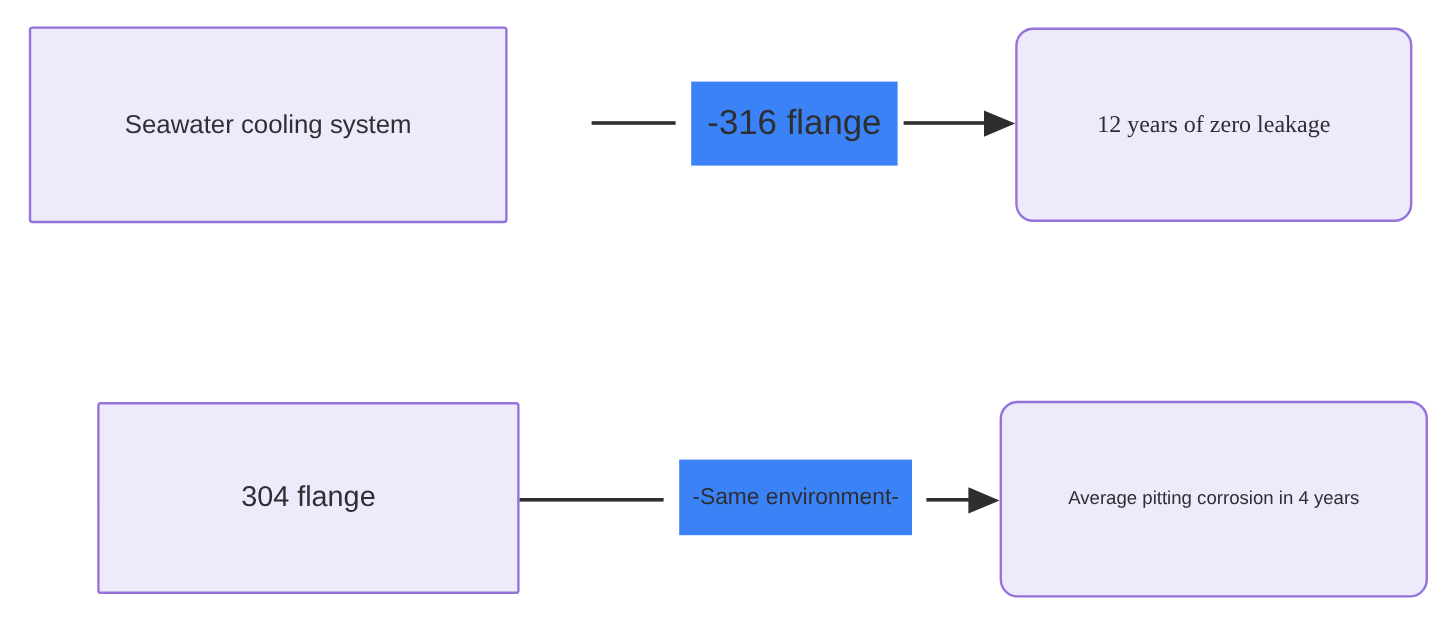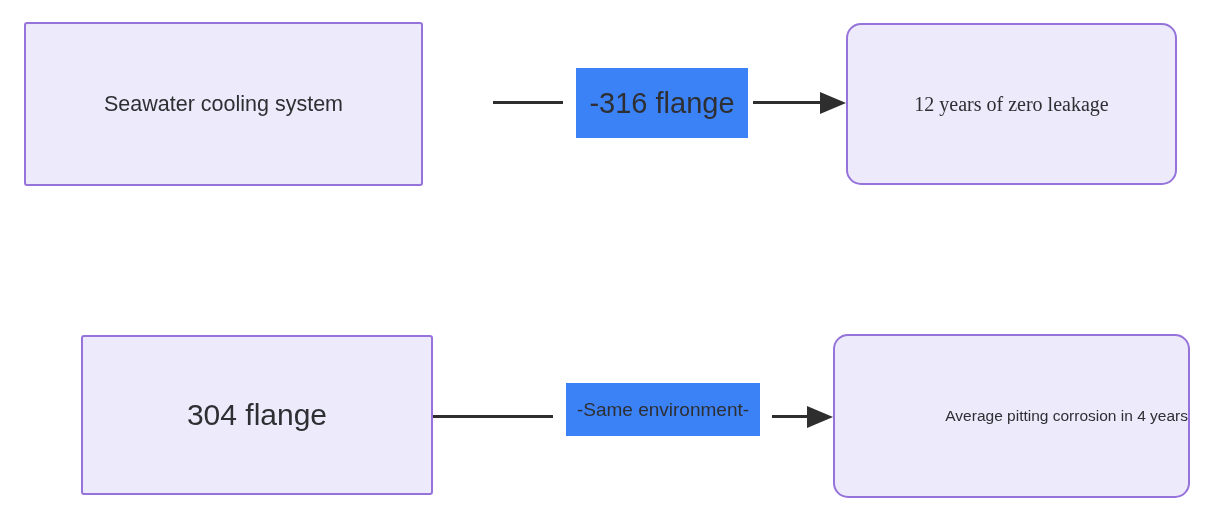--- a/index.html
+++ b/index.html
@@ -56,26 +56,26 @@
 
   
   #node-seawater { left: 24px;  top: 22px;  width: 399px; height: 164px; font-size: 21.5px; }
   #edge1-seg1    { left: 493px; top: 101px; width: 70px; }
   #edge1-label   { left: 576px; top: 68px;  width: 172px; height: 70px; font-size: 29px; }
   #edge1-seg2    { left: 753px; top: 101px; width: 67px; }
   #edge1-arrow   { left: 820px; top: 92px;  }
   #node-leakage  { left: 846px; top: 23px;  width: 331px; height: 162px; font-size: 20px; font-family: Liberation Serif, serif; }
 
   
-  #node-304       { left: 81px;  top: 335px; width: 352px; height: 160px; font-size: 30px; }
+  #node-304       { left: 81px;  top: 335px; width: 352px; height: 160px; font-size: 24px; }
   #edge2-seg1     { left: 433px; top: 415px; width: 120px; }
-  #edge2-label    { left: 566px; top: 383px; width: 194px; height: 53px; font-size: 19px; }
+  #edge2-label    { left: 566px; top: 383px; width: 194px; height: 63px; font-size: 19px; }
   #edge2-seg2     { left: 772px; top: 415px; width: 36px; }
   #edge2-arrow    { left: 807px; top: 406px; }
-  #node-corrosion { left: 833px; top: 334px; width: 357px; height: 164px; font-size: 15.5px; justify-content: flex-end; }
+  #node-corrosion { left: 833px; top: 334px; width: 357px; height: 164px; font-size: 15.5px; }
 </style>
 </head>
 <body>
 
 <div class="canvas">
 
   <div class="node rect" id="node-seawater">
     <span>Seawater cooling system</span>
   </div>
 

